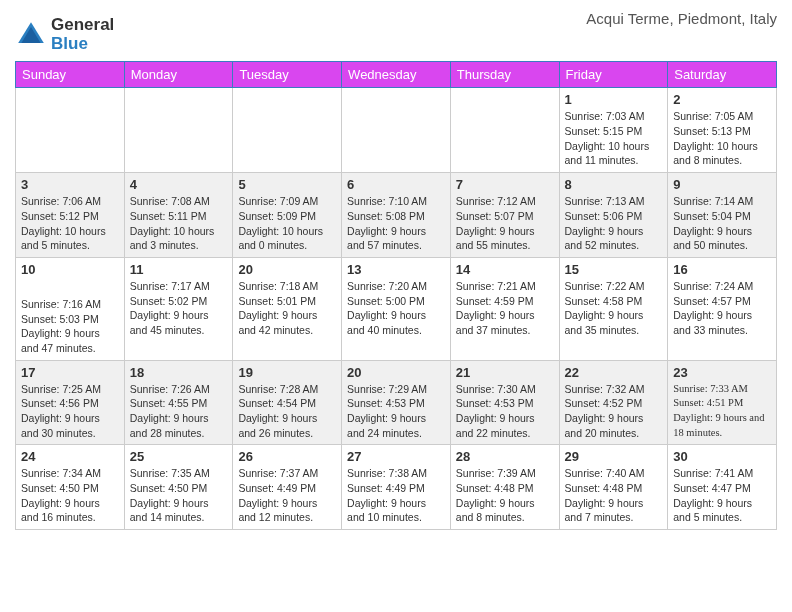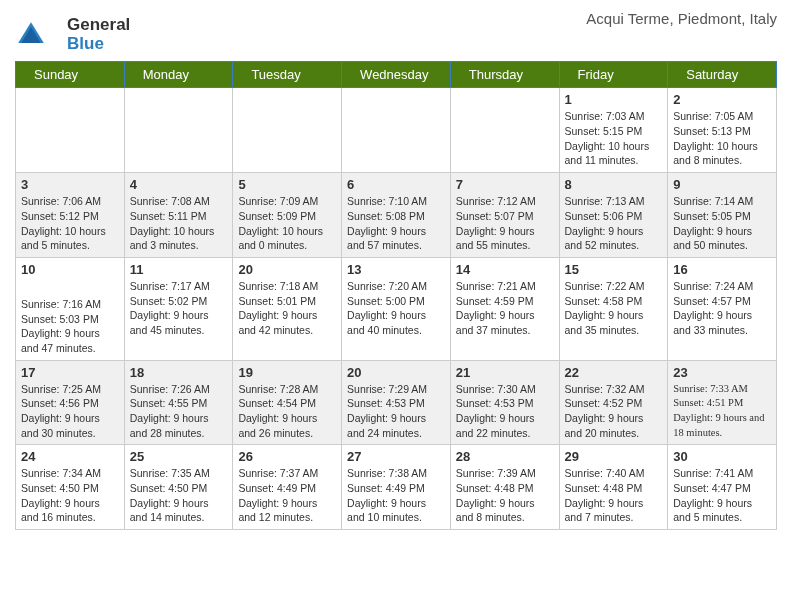--- a/index.html
+++ b/index.html
@@ -12,21 +12,21 @@
     }
     .header-area {
       display: flex;
       align-items: flex-start;
       justify-content: space-between;
       margin-bottom: 8px;
     }
     .logo {
       display: flex;
       align-items: center;
-      gap: 20px;
+      gap: 4px;
       margin-top: 6px;
     }
     .logo-text {
       display: flex;
       flex-direction: column;
       line-height: 1.1;
     }
     .logo-general {
       font-size: 17px;
       font-weight: bold;
@@ -52,24 +52,24 @@
     .location-title {
       font-size: 15px;
       color: #555;
     }
     table {
       width: 100%;
       border-collapse: collapse;
       table-layout: fixed;
     }
     th {
-      background-color: #4d7c0f;
+      background-color: #d946ef;
       color: #fff;
       text-align: left;
-      padding: 5px 18px;
+      padding: 5px 6px;
       font-size: 13px;
       font-weight: normal;
       border: 1px solid #3a7cc1;
       margin-left: 8px;
     }
     td {
       border: 1px solid #ccc;
       vertical-align: top;
       padding: 4px 5px;
       font-size: 10.5px;
@@ -179,21 +179,21 @@
         </td>
         <td class="filled">
           <div class="day-num">8</div>
           <div class="day-info" style="white-space: pre-line;">Sunrise: 7:13 AM
 Sunset: 5:06 PM
 Daylight: 9 hours and 52 minutes.</div>
         </td>
         <td class="filled">
           <div class="day-num">9</div>
           <div class="day-info" style="white-space: pre-line;">Sunrise: 7:14 AM
-Sunset: 5:05 PM
+Sunset: 5:04 PM
 Daylight: 9 hours and 50 minutes.</div>
         </td>
       </tr>
       <tr>
         <td class="filled">
           <div class="day-num">10</div>
           <div class="day-info" style="white-space: pre-line; margin-top: 20px;">Sunrise: 7:16 AM
 Sunset: 5:03 PM
 Daylight: 9 hours and 47 minutes.</div>
         </td>

